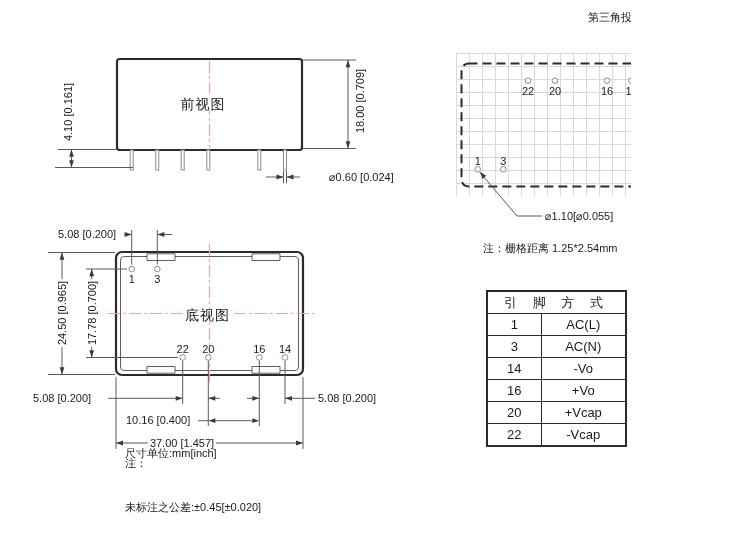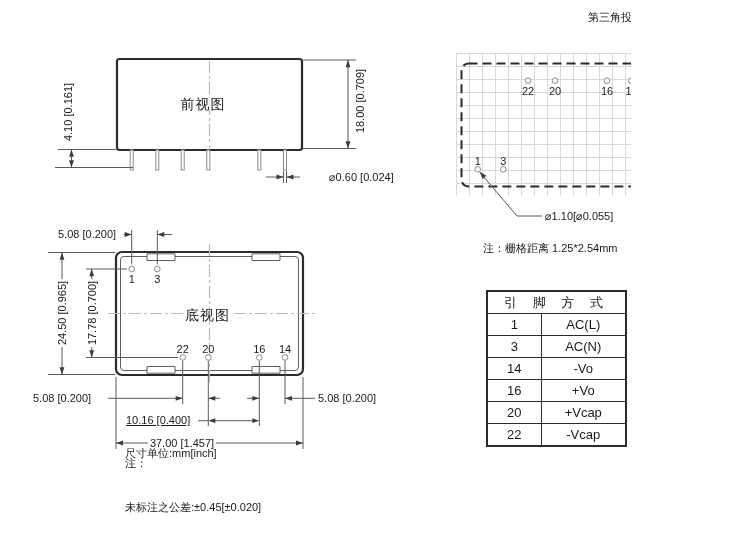--- a/index.html
+++ b/index.html
@@ -200,21 +200,21 @@
   <span class="lbl cx" style="left:182.7px;top:343px;">22</span>
   <span class="lbl cx" style="left:208.3px;top:343px;">20</span>
   <span class="lbl cx" style="left:259.3px;top:343px;">16</span>
   <span class="lbl cx" style="left:285px;top:343px;">14</span>
 
   <span class="lbl" style="left:58px;top:228px;">5.08 [0.200]</span>
   <span class="lbl rot wbg" style="left:62px;top:313px;">24.50 [0.965]</span>
   <span class="lbl rot wbg" style="left:91.7px;top:313px;">17.78 [0.700]</span>
   <span class="lbl" style="left:33px;top:392px;">5.08 [0.200]</span>
   <span class="lbl" style="left:318px;top:392px;">5.08 [0.200]</span>
-  <span class="lbl" style="left:126px;top:414px;text-decoration:underline;">10.16 [0.400]</span>
+  <span class="lbl" style="left:126px;top:414px;">10.16 [0.400]</span>
   <span class="lbl wbg cc" style="left:182px;top:443px;">37.00 [1.457]</span>
 
   <span class="note-line" style="left:125px;top:456px;">注：</span>
   <span class="note-line" style="left:125px;top:446px;">尺寸单位:mm[inch]</span>
   <span class="note-line" style="left:125px;top:500px;">未标注之公差:±0.45[±0.020]</span>
 
   <table id="pintable">
     <colgroup>
         <col style="width:54px;">
         <col style="width:85px;">

